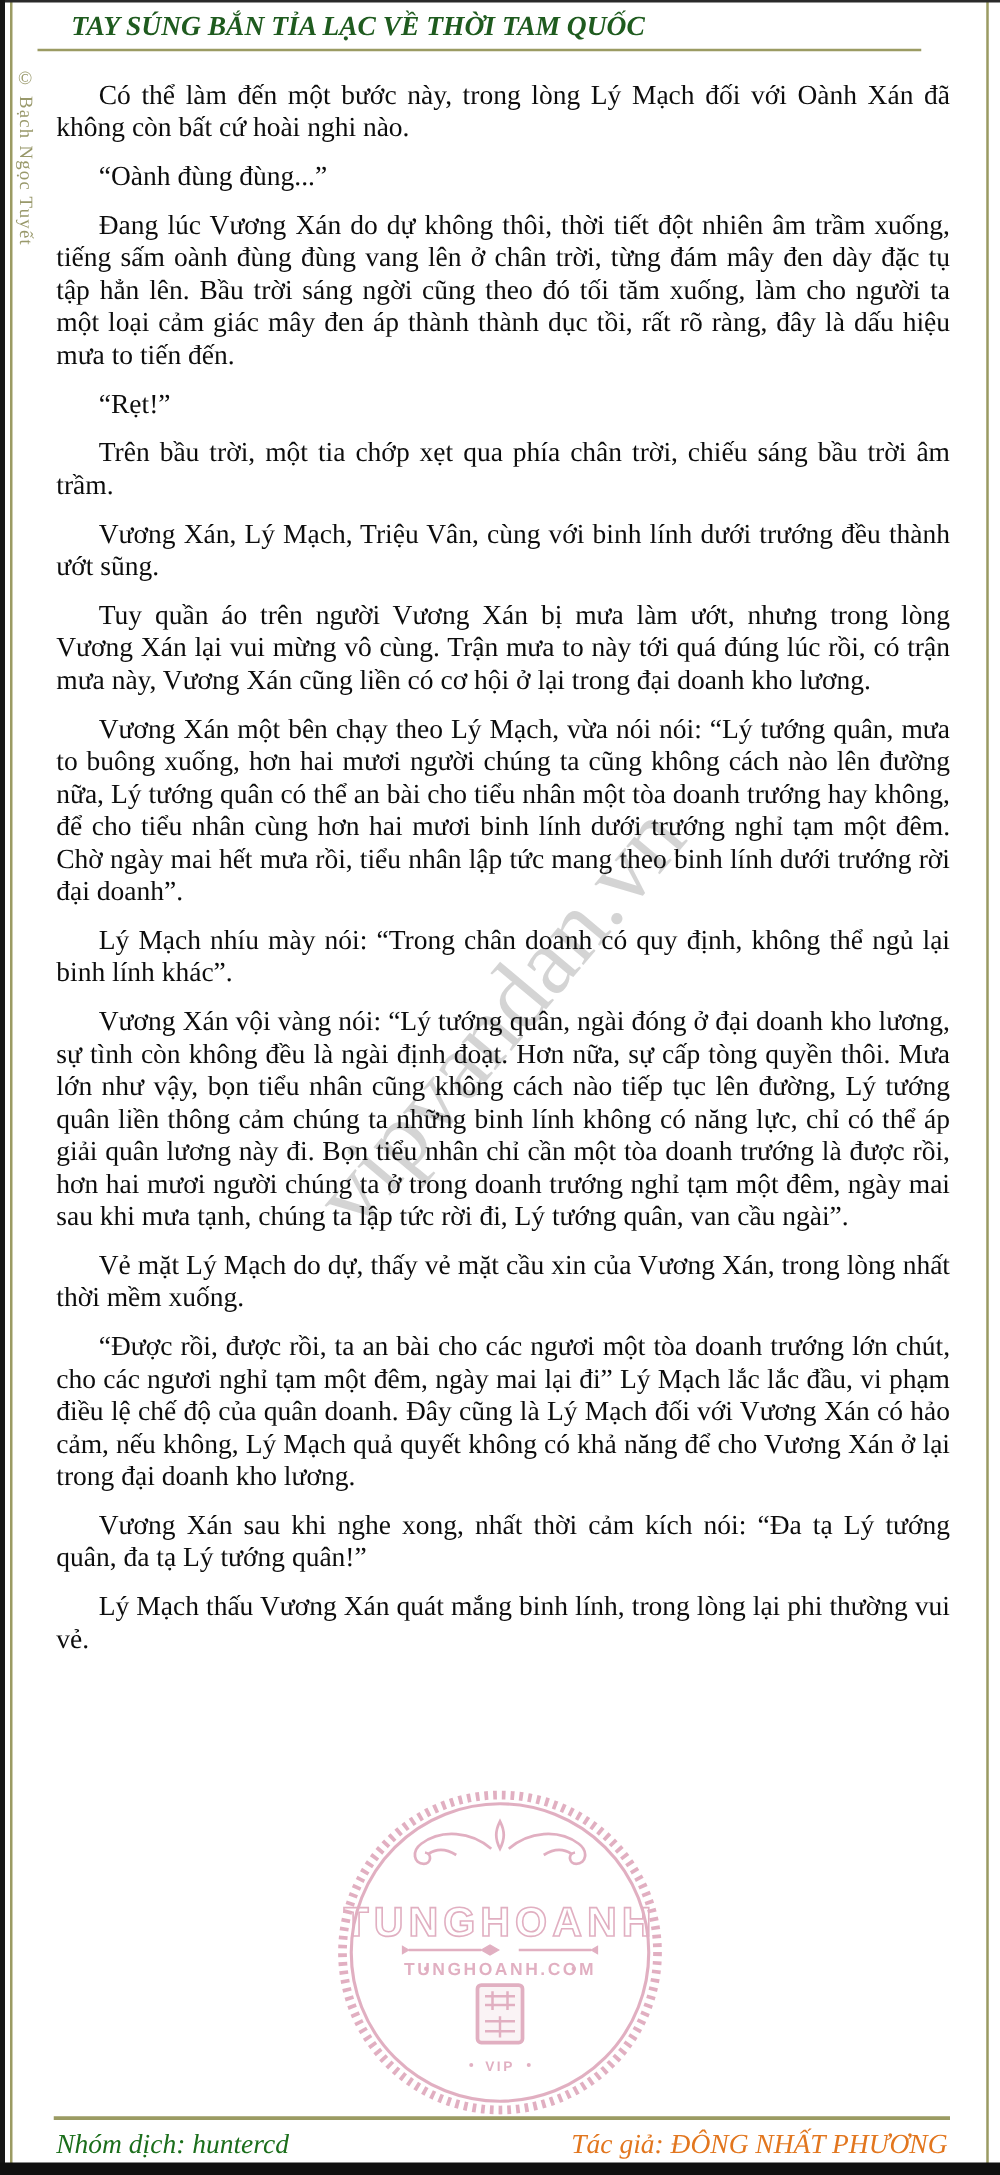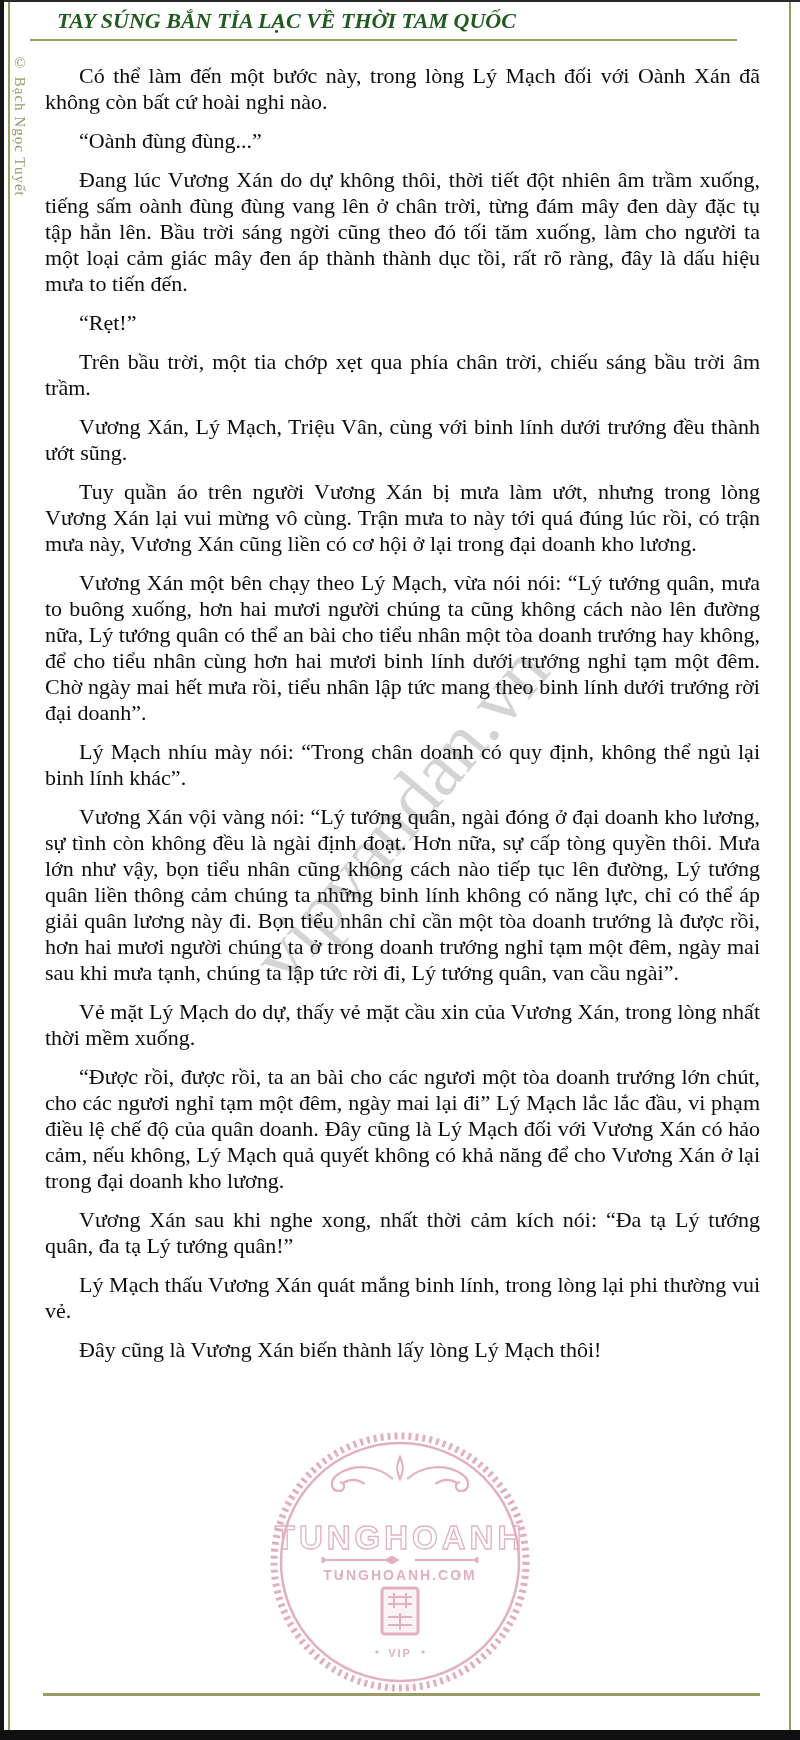--- a/index.html
+++ b/index.html
@@ -134,19 +134,22 @@
       <p>Trên bầu trời, một tia chớp xẹt qua phía chân trời, chiếu sáng bầu trời âm trầm.</p>
       <p>Vương Xán, Lý Mạch, Triệu Vân, cùng với binh lính dưới trướng đều thành ướt sũng.</p>
       <p>Tuy quần áo trên người Vương Xán bị mưa làm ướt, nhưng trong lòng Vương Xán lại vui mừng vô cùng. Trận mưa to này tới quá đúng lúc rồi, có trận mưa này, Vương Xán cũng liền có cơ hội ở lại trong đại doanh kho lương.</p>
       <p>Vương Xán một bên chạy theo Lý Mạch, vừa nói nói: “Lý tướng quân, mưa to buông xuống, hơn hai mươi người chúng ta cũng không cách nào lên đường nữa, Lý tướng quân có thể an bài cho tiểu nhân một tòa doanh trướng hay không, để cho tiểu nhân cùng hơn hai mươi binh lính dưới trướng nghỉ tạm một đêm. Chờ ngày mai hết mưa rồi, tiểu nhân lập tức mang theo binh lính dưới trướng rời đại doanh”.</p>
       <p>Lý Mạch nhíu mày nói: “Trong chân doanh có quy định, không thể ngủ lại binh lính khác”.</p>
       <p>Vương Xán vội vàng nói: “Lý tướng quân, ngài đóng ở đại doanh kho lương, sự tình còn không đều là ngài định đoạt. Hơn nữa, sự cấp tòng quyền thôi. Mưa lớn như vậy, bọn tiểu nhân cũng không cách nào tiếp tục lên đường, Lý tướng quân liền thông cảm chúng ta những binh lính không có năng lực, chỉ có thể áp giải quân lương này đi. Bọn tiểu nhân chỉ cần một tòa doanh trướng là được rồi, hơn hai mươi người chúng ta ở trong doanh trướng nghỉ tạm một đêm, ngày mai sau khi mưa tạnh, chúng ta lập tức rời đi, Lý tướng quân, van cầu ngài”.</p>
       <p>Vẻ mặt Lý Mạch do dự, thấy vẻ mặt cầu xin của Vương Xán, trong lòng nhất thời mềm xuống.</p>
       <p>“Được rồi, được rồi, ta an bài cho các ngươi một tòa doanh trướng lớn chút, cho các ngươi nghỉ tạm một đêm, ngày mai lại đi” Lý Mạch lắc lắc đầu, vi phạm điều lệ chế độ của quân doanh. Đây cũng là Lý Mạch đối với Vương Xán có hảo cảm, nếu không, Lý Mạch quả quyết không có khả năng để cho Vương Xán ở lại trong đại doanh kho lương.</p>
       <p>Vương Xán sau khi nghe xong, nhất thời cảm kích nói: “Đa tạ Lý tướng quân, đa tạ Lý tướng quân!”</p>
       <p>Lý Mạch thấu Vương Xán quát mắng binh lính, trong lòng lại phi thường vui vẻ.</p>
-      <p>Đây cũng là Vương Xán biến thành lấy lòng Lý Mạch thôi!</p>
     </div>
 
   <div class="footer-rule"></div>
+  <div class="footer-bar">
+    <span class="footer-translator">Nhóm dịch: huntercd</span>
+    <span class="footer-author">Tác giả: ĐÔNG NHẤT PHƯƠNG</span>
+  </div>
   <div class="edge-bottom"></div>
 
 </div>
 
 </body></html>

